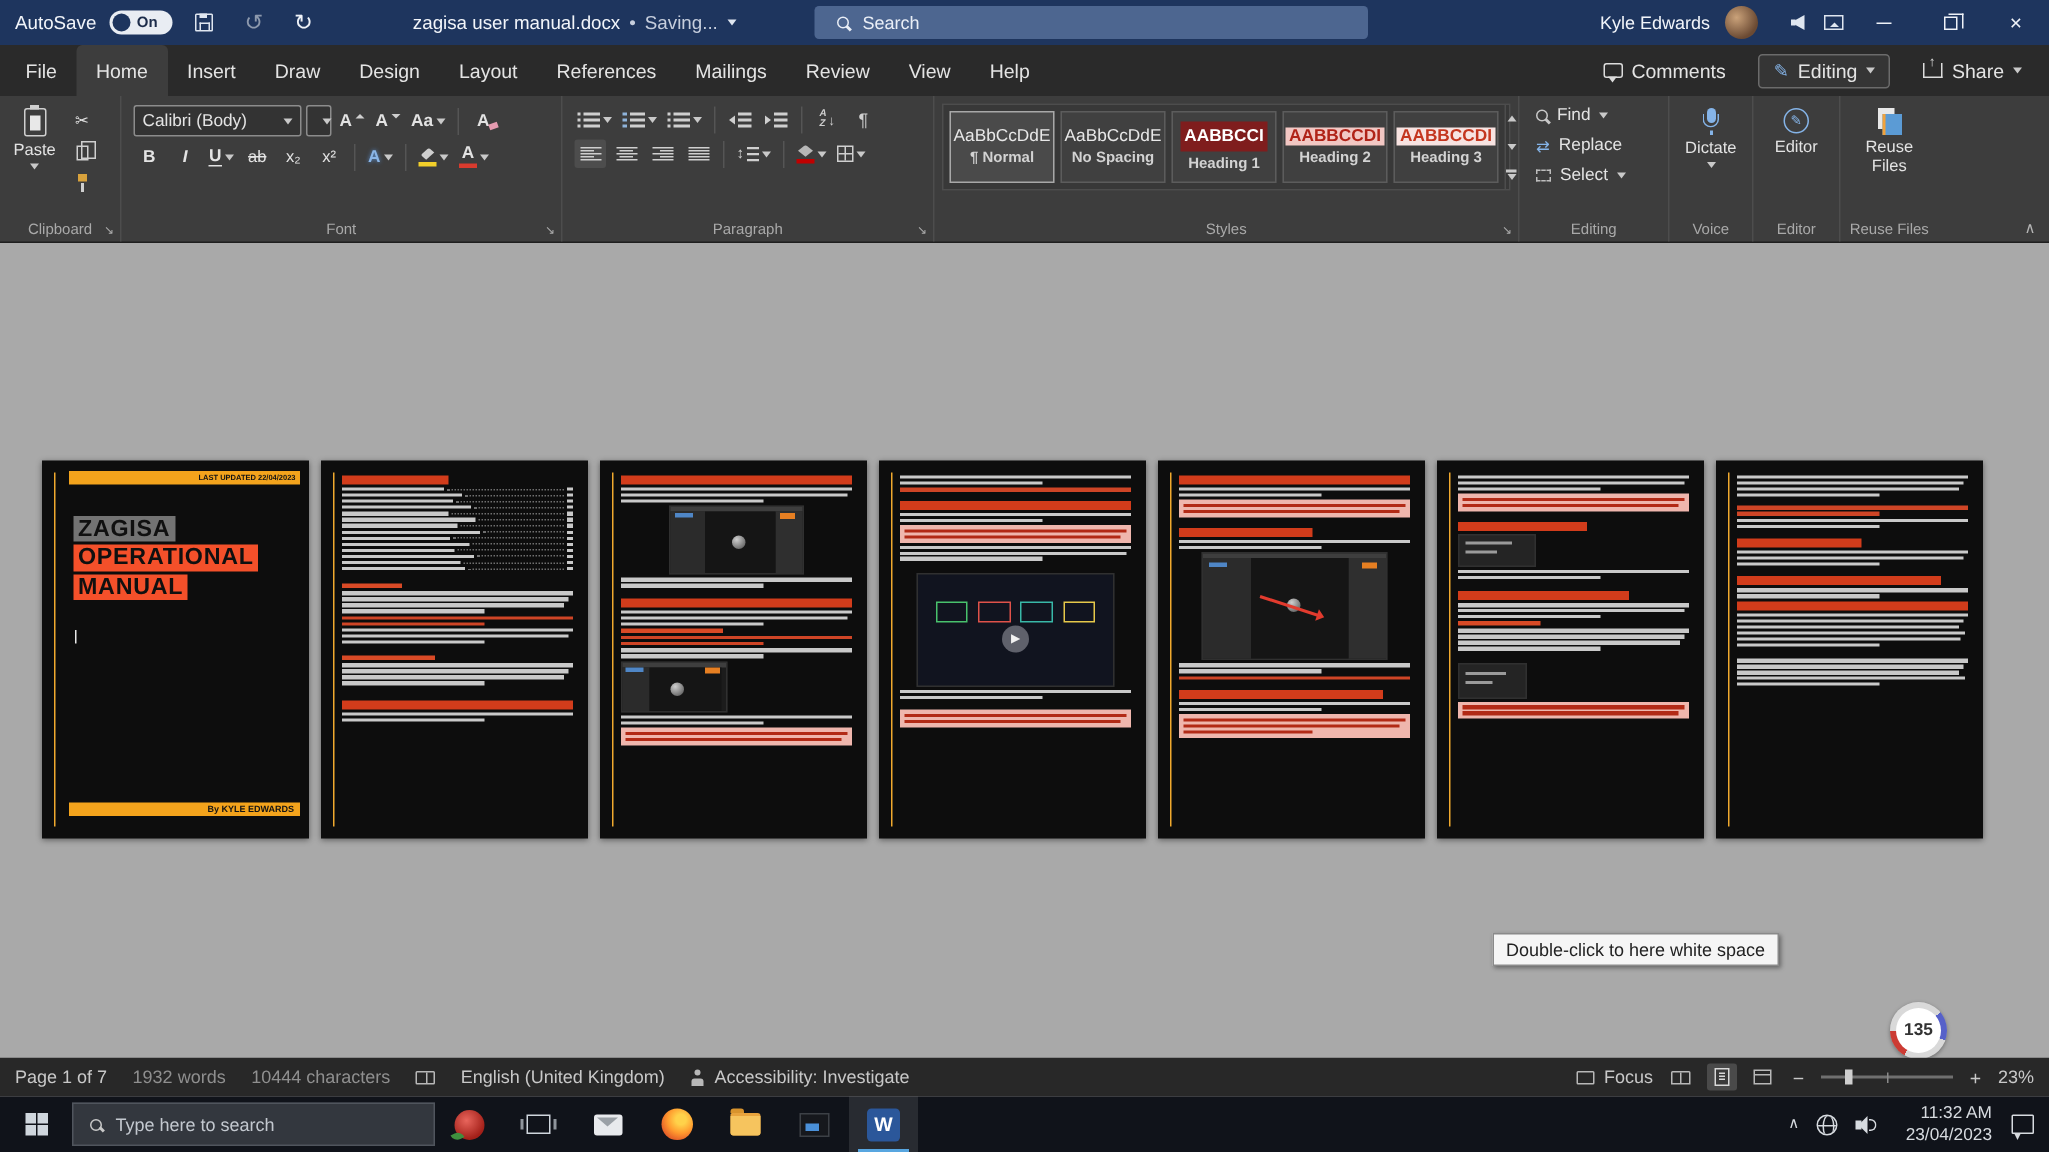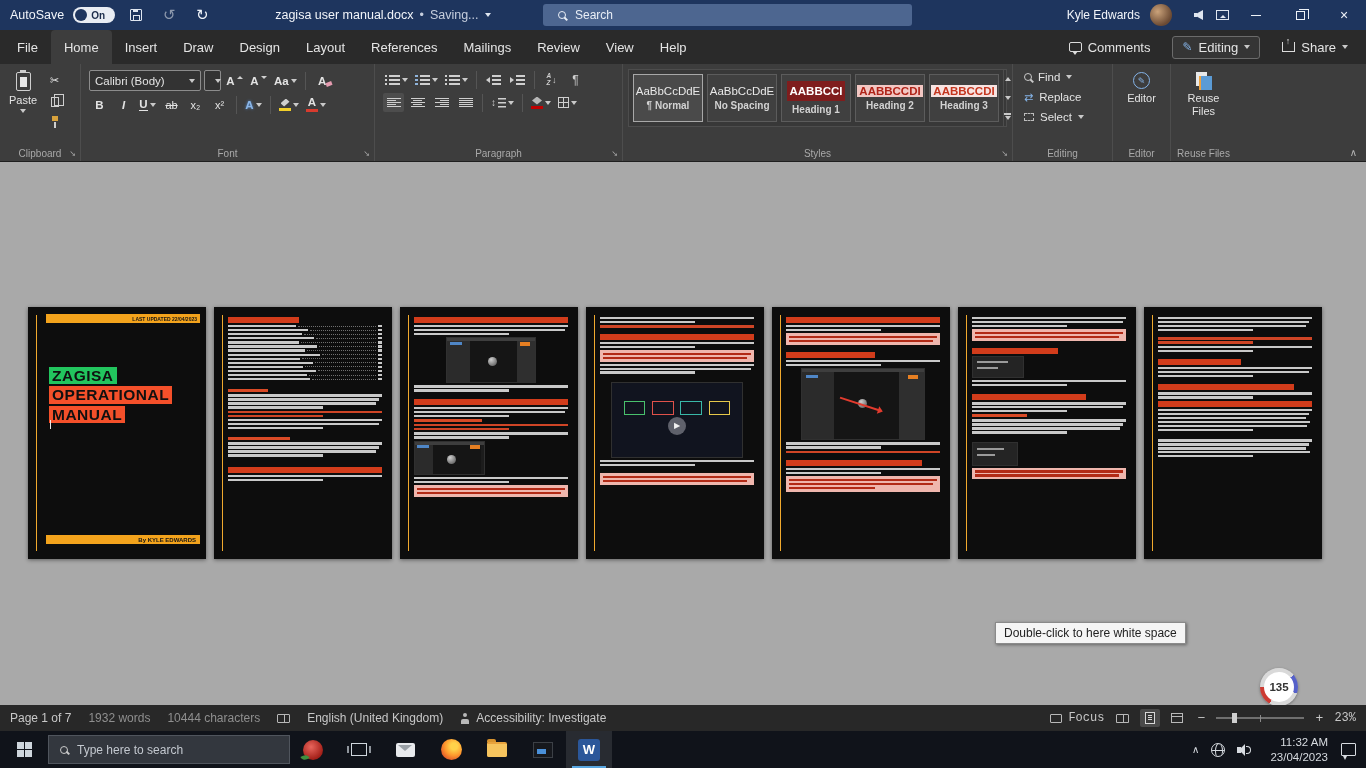--- a/index.html
+++ b/index.html
@@ -142,21 +142,21 @@
   .collapse{ position:absolute; right:9px; bottom:3px; font-size:10px; color:#b5b5b5; }
 
   
   .canvas{ position:relative; height:543px; background:#a9a9a9; overflow:hidden; flex:none; }
   .pages-row{ position:absolute; left:28px; top:145px; display:flex; gap:8px; }
   .page{ width:178px; height:252px; background:#0d0d0d; box-shadow:0 1px 4px rgba(0,0,0,.45); position:relative; overflow:hidden; flex:none; }
   .page::before{ content:""; position:absolute; left:8px; top:8px; bottom:8px; width:1px; background:#f0a92e; }
   .cv-updated{ position:absolute; left:18px; right:6px; top:7px; background:#f3a31c; color:#141414; font-size:5px; font-weight:bold; text-align:right; padding:1.5px 3px; }
   .cv-title{ position:absolute; left:21px; top:37px; display:flex; flex-direction:column; gap:2px; }
   .cv-title span{ align-self:flex-start; background:#f4502a; color:#101010; font-weight:bold; font-size:15.5px; line-height:1.12; padding:0 3px; letter-spacing:0.5px; }
-  .cv-title span:first-child{ background:#22c55e;margin-top:23px; }
+  .cv-title span:first-child{ background:#737373; }
   .cv-cursor{ position:absolute; left:22px; top:113px; width:1px; height:9px; background:#e8e8e8; }
   .cv-byline{ position:absolute; left:18px; right:6px; bottom:15px; background:#f3a31c; color:#141414; font-size:6px; font-weight:bold; text-align:right; padding:1.5px 4px; }
   .pg-body{ position:absolute; left:14px; right:10px; top:10px; bottom:10px; display:flex; flex-direction:column; gap:2px; }
   .b-bar{ height:6px; background:#d23c1b; flex:none; }
   .b-h{ height:3px; background:#d94a26; flex:none; }
   .tl{ display:flex; flex-direction:column; gap:1.6px; flex:none; }
   .b-line{ height:2.4px; background:#c9c9c9; }
   .b-line.red{ background:#cf4526; }
   .b-hl{ background:#efb6ad; padding:2.5px 3px; display:flex; flex-direction:column; gap:1.6px; flex:none; }
   .b-hl .b-line{ background:#b22a16; }
@@ -191,21 +191,21 @@
 
   
   .statusbar{ height:26px; background:#282828; display:flex; align-items:center; font-size:12px; color:#c8c8c8; padding:0 10px; gap:17px; flex:none; }
   .dim{ color:#8f8f8f; }
   .sitem{ display:flex; align-items:center; gap:6px; white-space:nowrap; }
   .i-proofing{ width:13px; height:9px; border:1px solid #b8b8b8; border-radius:1px; position:relative; }
   .i-proofing::before{ content:""; position:absolute; left:50%; top:0; bottom:0; width:1px; background:#b8b8b8; }
   .i-access{ width:10px; height:11px; position:relative; }
   .i-access::before{ content:""; position:absolute; left:3px; top:0; width:4px; height:4px; border-radius:50%; background:#b8b8b8; }
   .i-access::after{ content:""; position:absolute; left:1px; bottom:0; width:8px; height:5px; border-radius:2px 2px 0 0; background:#b8b8b8; }
-  .sb-right{ margin-left:auto; display:flex; align-items:center; gap:7px;font-family:Liberation Mono, monospace; }
+  .sb-right{ margin-left:auto; display:flex; align-items:center; gap:7px; }
   .i-focus{ width:12px; height:9px; border:1px solid #b8b8b8; border-radius:1px; }
   .viewbtns{ display:flex; gap:6px; }
   .viewbtn{ padding:3px 5px; display:flex; align-items:center; border-radius:2px; }
   .viewbtn.active{ background:#4a4a4a; }
   .i-read{ width:13px; height:9px; border:1px solid #b8b8b8; border-radius:1px 1px 0 0; position:relative; }
   .i-read::before{ content:""; position:absolute; left:50%; top:0; bottom:0; width:1px; background:#b8b8b8; }
   .i-print{ width:10px; height:12px; border:1px solid #d8d8d8; position:relative; background:#3a3a3a; }
   .i-print::before{ content:""; position:absolute; left:2px; top:2px; right:2px; height:1px; background:#d8d8d8; box-shadow:0 2px 0 #d8d8d8,0 4px 0 #d8d8d8; }
   .i-web{ width:12px; height:10px; border:1px solid #b8b8b8; position:relative; }
   .i-web::before{ content:""; position:absolute; left:0; right:0; top:2px; height:1px; background:#b8b8b8; }
@@ -559,20 +559,32 @@
           <span>Replace</span>
         </div>
       <div class="erow">
           <span class="i-select"></span>
           <span>Select</span>
           <span class="car"></span>
         </div>
       <span class="glabel">Editing</span>
     </div>
 
+    <div class="group g-voice">
+      <div class="big">
+        <span class="i-mic">
+            <span class="cap"></span>
+            <span class="arc"></span>
+            <span class="stem"></span>
+          </span>
+        <span>Dictate</span>
+        <span class="car"></span>
+      </div>
+      <span class="glabel">Voice</span>
+    </div>
 
     <div class="group g-editor">
       <div class="big">
         <span class="i-editor">
             <span>✎</span>
           </span>
         <span>Editor</span>
       </div>
       <span class="glabel">Editor</span>
     </div>

